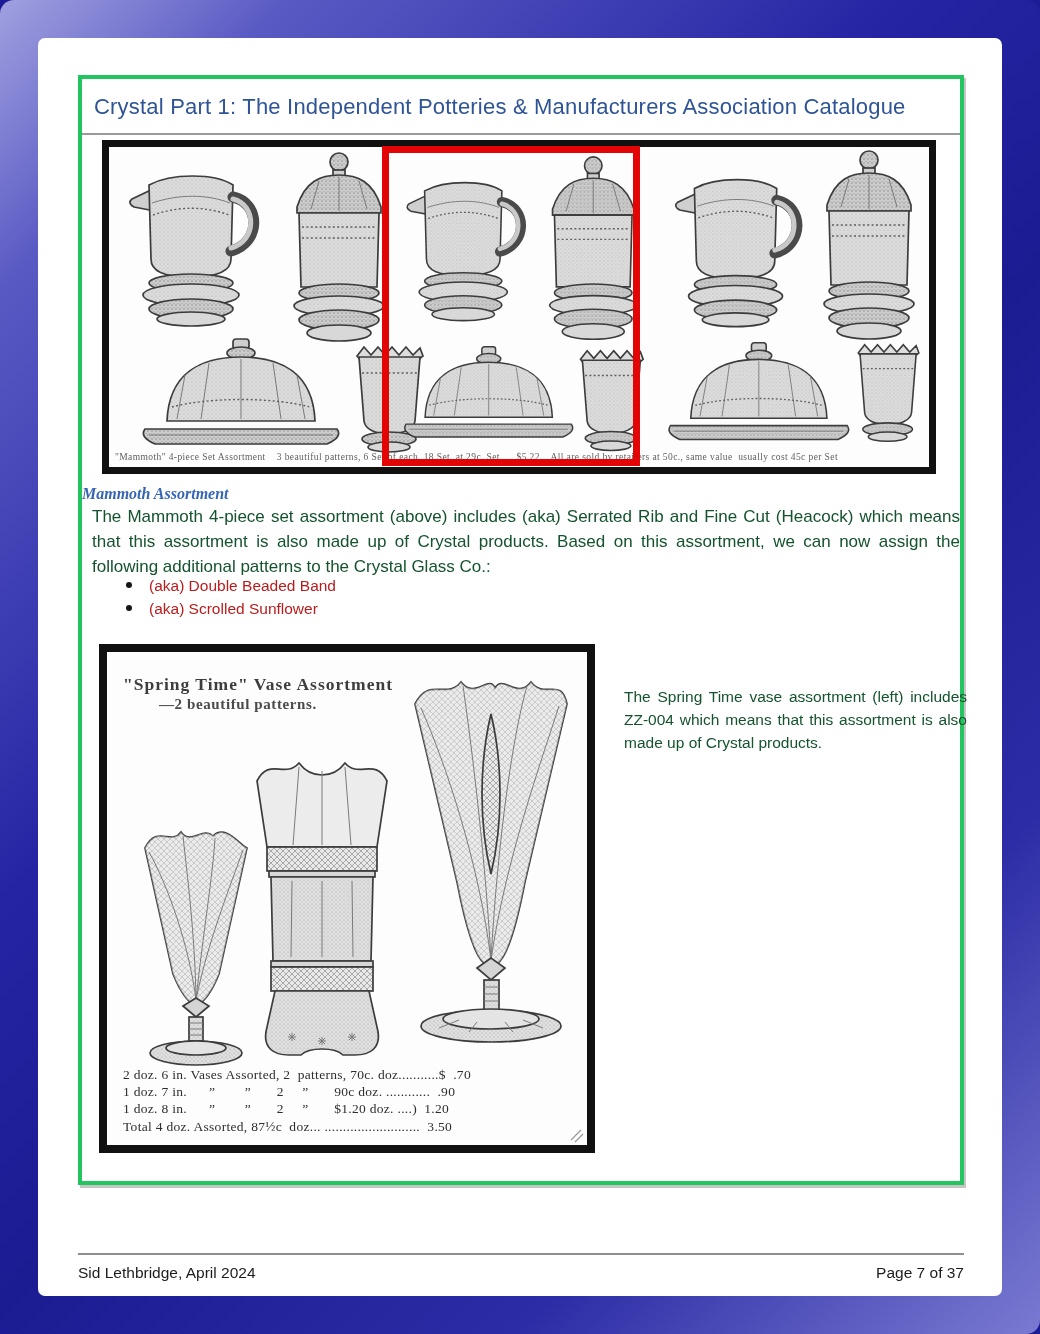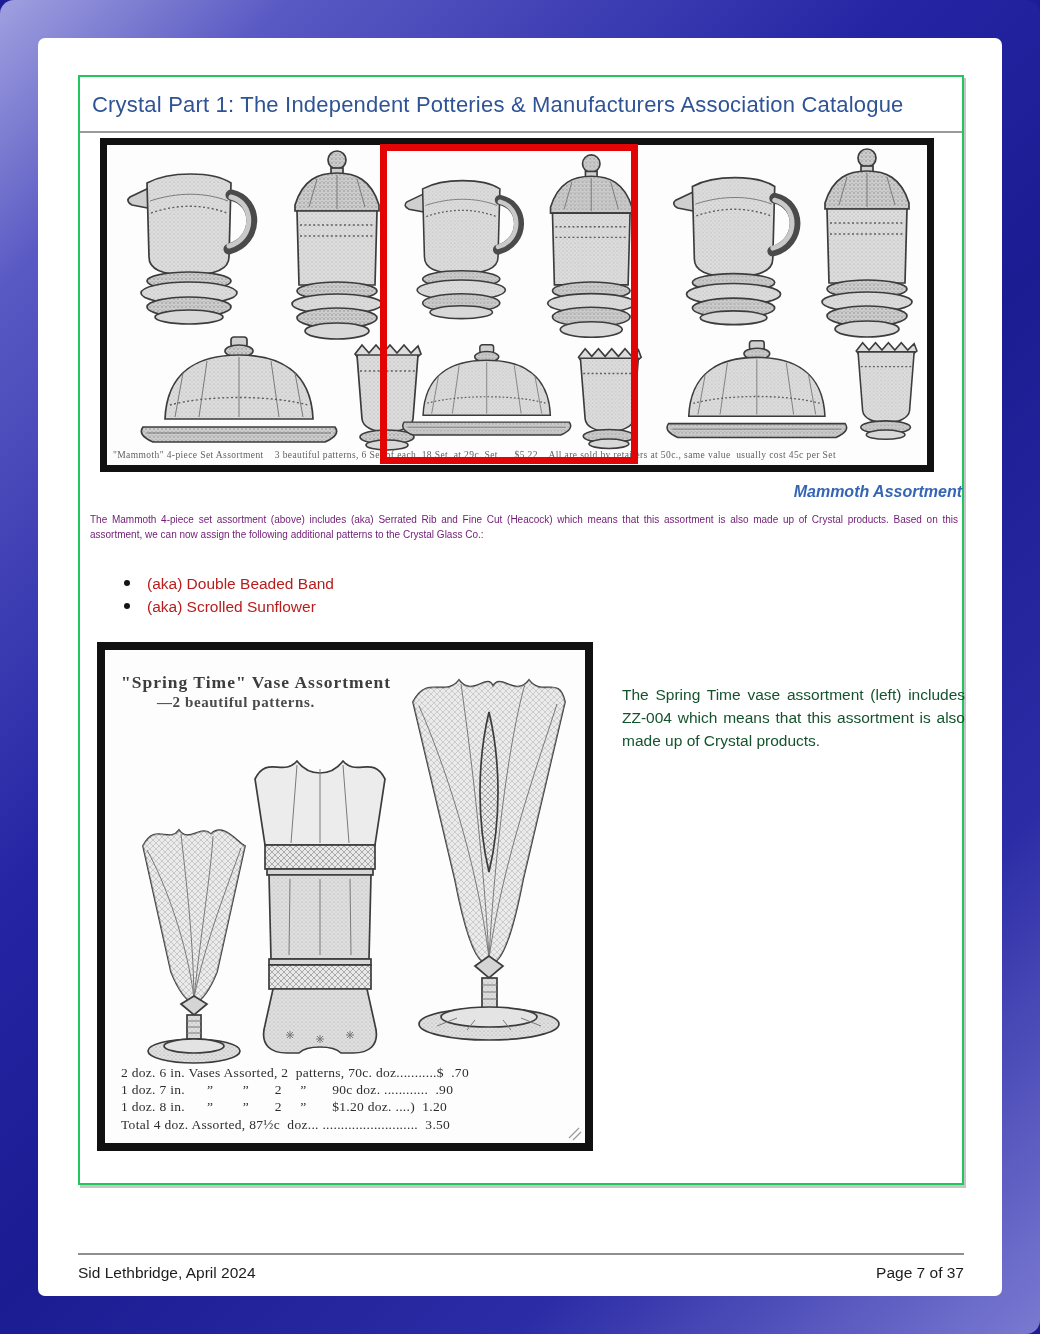--- a/index.html
+++ b/index.html
@@ -15,21 +15,21 @@
     background:linear-gradient(135deg,#a0a0e0 0%,#5a5ac4 12%,#2525a4 38%,#1b1b92 55%,#2c2ca6 78%,#7a7ad2 100%);
     border-radius:14px;box-sizing:border-box;
   }
   .page{
     position:absolute;left:38px;top:38px;width:964px;height:1258px;
     background:#ffffff;border-radius:7px;
   }
   
   .content-box{
     position:absolute;left:40px;top:37px;width:886px;height:1110px;
-    border:2px solid #22c55e;background:#fff;box-sizing:border-box;
+    border:4px solid #22c55e;background:#fff;box-sizing:border-box;
     box-shadow:2px 3px 0 rgba(90,90,90,.35);
   }
   .title-bar{
     position:absolute;left:0;top:0;right:0;height:56px;
     border-bottom:2px solid #9a9a9a;box-sizing:border-box;
   }
   .title-bar h1{
     margin:0;padding:15px 0 0 12px;
     font-size:22px;font-weight:500;letter-spacing:.2px;
     color:#2F5496;white-space:nowrap;
@@ -38,28 +38,28 @@
   .img1-wrap{position:absolute;left:20px;top:61px;width:834px;height:334px;}
   .img1{
     position:absolute;inset:0;border:7px solid #111;background:#fdfdfd;box-sizing:border-box;
   }
   .red-box{
     position:absolute;left:280px;top:6px;width:258px;height:320px;
     border:7px solid #E30505;box-sizing:border-box;pointer-events:none;
   }
   
   .cap{
-    position:absolute;text-align:right;
-    font-size:16px;font-style:italic;font-weight:bold;color:#3565B5;
+    position:absolute;text-align:left;
+    font-size:16px;font-style:italic;font-weight:bold;color:#3565B5;font-family:Liberation Serif, serif;
   }
   .cap1{left:0;width:100%;top:406px;}
   .cap2{left:17px;width:496px;top:1087px;}
   .para{
-    position:absolute;left:10px;width:868px;top:436px;
-    font-size:10px;line-height:1.47;color:#701a75;text-align:justify;
+    position:absolute;left:10px;width:868px;top:426px;
+    font-size:17px;line-height:1.47;color:#14532d;text-align:justify;
   }
   .bullets{position:absolute;left:44px;top:498px;width:700px;}
   .bullet-row{display:flex;align-items:baseline;height:23px;font-size:15.5px;color:#b91c1c;}
   .dot{width:6px;height:6px;border-radius:50%;background:#151515;margin-right:17px;flex:0 0 auto;transform:translateY(-3px);}
   
   .img2-wrap{position:absolute;left:17px;top:565px;width:496px;height:509px;}
   .img2{position:absolute;inset:0;border:8px solid #111;background:#fdfdfd;box-sizing:border-box;}
   .right-col{
     position:absolute;left:542px;top:607px;width:343px;
     font-size:15.5px;line-height:1.47;color:#14532d;text-align:justify;

